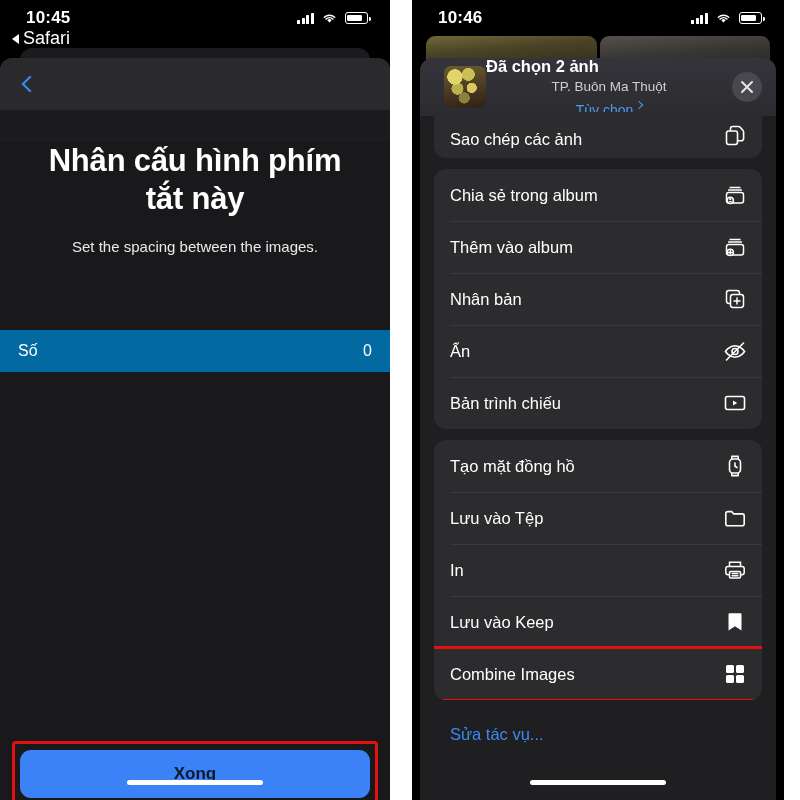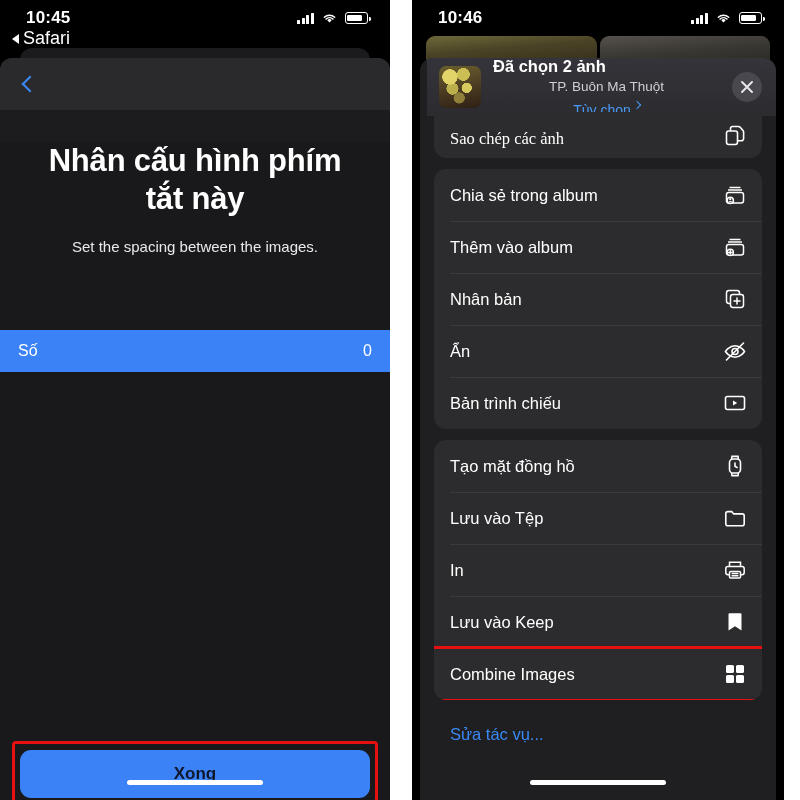--- a/index.html
+++ b/index.html
@@ -62,21 +62,21 @@
   .sheet-body { position:relative; height:100%; background:#19191b; }
 
   .cfg-title {
     margin:32px 30px 0; text-align:center; color:#fff;
     font-size:31px; font-weight:700; line-height:1.22; letter-spacing:-.2px;
   }
   .cfg-sub { margin:20px 20px 0; text-align:center; color:#e9e9ea; font-size:15px; }
 
   .field-row {
     position:absolute; left:0; right:0; top:188px; height:42px;
-    background:#3b82f6; display:flex; align-items:center; justify-content:space-between;
+    background:#0369a1; display:flex; align-items:center; justify-content:space-between;
     padding:0 18px;
   }
   .field-label { color:#fff; font-size:16px; }
   .field-value { color:#fff; font-size:16px; }
 
   
   .done-wrap { position:absolute; left:20px; right:20px; bottom:86px; }
   .done-hl { position:absolute; left:-8px; right:-8px; top:-9px; bottom:-9px;
              border:3px solid #e61010; border-radius:4px; pointer-events:none; }
   .done-btn {
@@ -92,23 +92,22 @@
   }
   .photo-strip .ph { flex:1; border-radius:9px 9px 0 0; }
   .ph-a { background:linear-gradient(175deg,#6e6a3a 0%,#4b4326 38%,#2e2a18 100%); }
   .ph-b { background:linear-gradient(175deg,#55514c 0%,#3a3833 45%,#262420 100%); }
 
   .share-sheet {
     position:absolute; left:8px; right:8px; top:58px; bottom:0;
     background:#1f1f21; border-radius:13px 13px 0 0; overflow:hidden;
   }
   .share-head {
-    height:58px; display:flex; align-items:center; gap:12px; padding:0 14px 0 12px;
+    height:58px; display:flex; align-items:center; gap:0; padding:0 14px 0 24px;
     background:linear-gradient(180deg,#34343a 0%,#2b2b30 100%);
-    margin-left:7px;
   }
   .head-thumb {
     width:42px; height:42px; border-radius:7px; flex:0 0 42px;
     background:
       radial-gradient(circle at 26% 26%, #e3d46a 0 17%, transparent 18%),
       radial-gradient(circle at 58% 20%, #cbbe55 0 15%, transparent 16%),
       radial-gradient(circle at 32% 54%, #bcb04c 0 16%, transparent 17%),
       radial-gradient(circle at 66% 52%, #d8c95f 0 14%, transparent 15%),
       radial-gradient(circle at 48% 76%, #8f7f3a 0 14%, transparent 15%),
       linear-gradient(170deg,#6a5f2c 0%,#4a3a22 55%,#2e2015 100%);
@@ -135,21 +134,21 @@
     height:52px; display:flex; align-items:center; justify-content:space-between;
     padding:0 14px 0 16px; position:relative; cursor:pointer;
   }
   .menu-row + .menu-row::before {
     content:""; position:absolute; left:16px; right:0; top:0; height:1px; background:#3a3a3c;
   }
   .menu-label { color:#fff; font-size:16.5px; }
   .menu-icon { width:26px; height:26px; display:flex; align-items:center; justify-content:center; }
   .menu-icon svg { width:24px; height:24px; }
 
-  .group-clipped { margin-top:-14px; border-radius:0 0 12px 12px;font-family:Liberation Serif, serif; }
+  .group-clipped { margin-top:-14px; border-radius:0 0 12px 12px; }
   .group-clipped .menu-row { height:46px; align-items:flex-end; padding-bottom:9px; }
 
   .row-highlight::after {
     content:""; position:absolute; left:-3px; right:-3px; top:-2px; bottom:-2px;
     border:3px solid #e61010; pointer-events:none; z-index:4;
   }
   .edit-actions {
     color:#3b88f5; font-size:16.5px; padding:14px 0 0 16px; cursor:pointer;
   }
 

